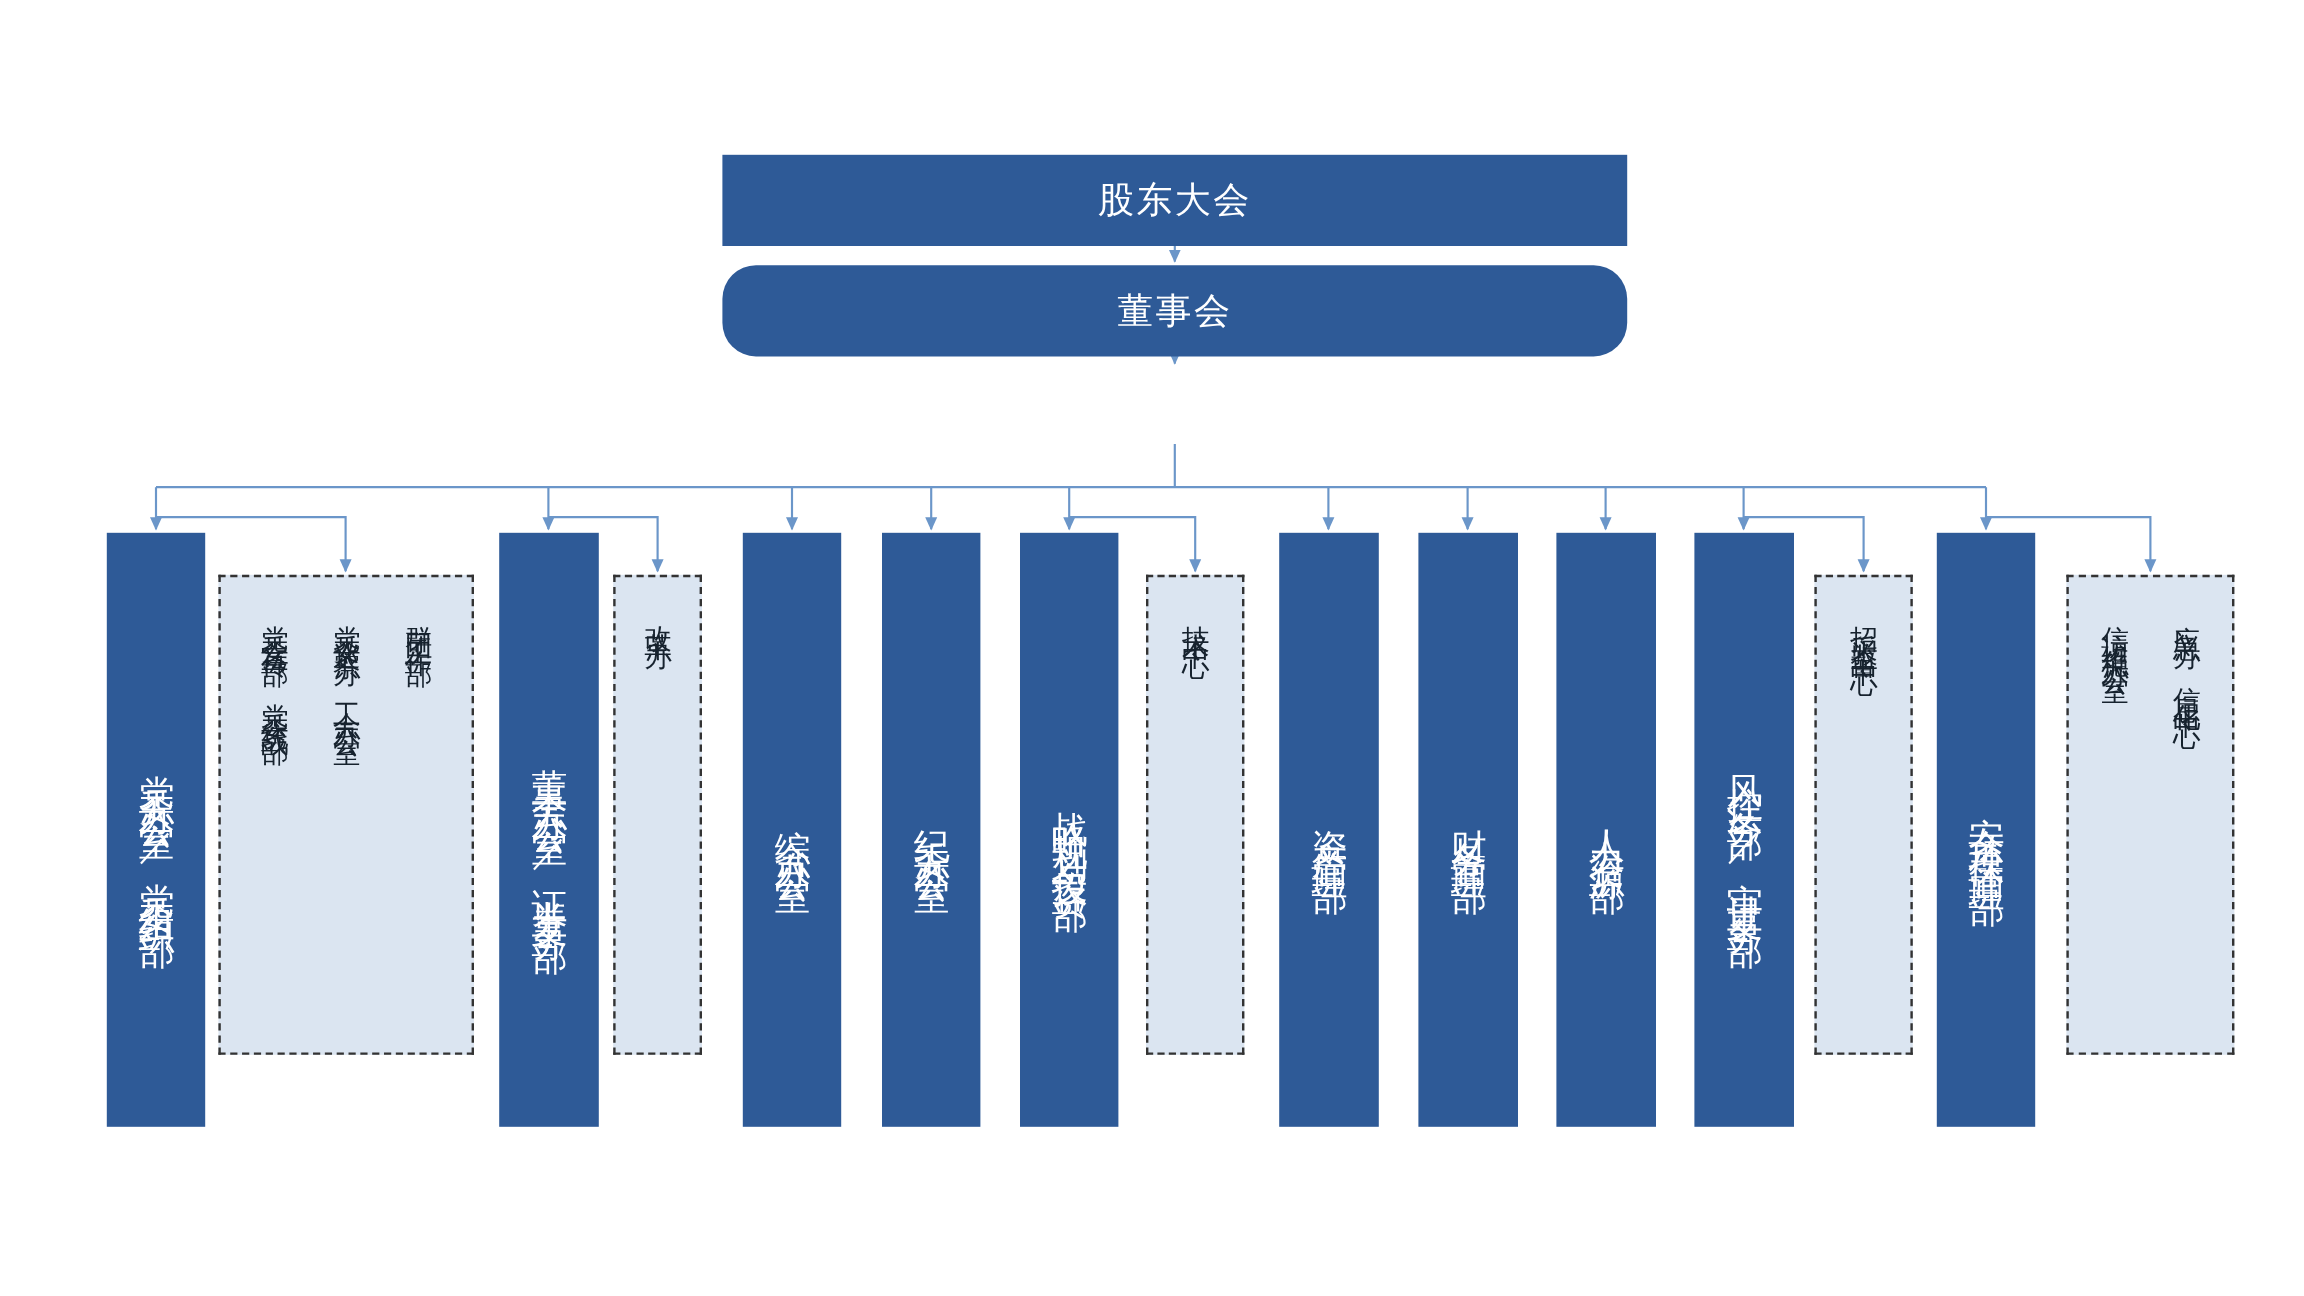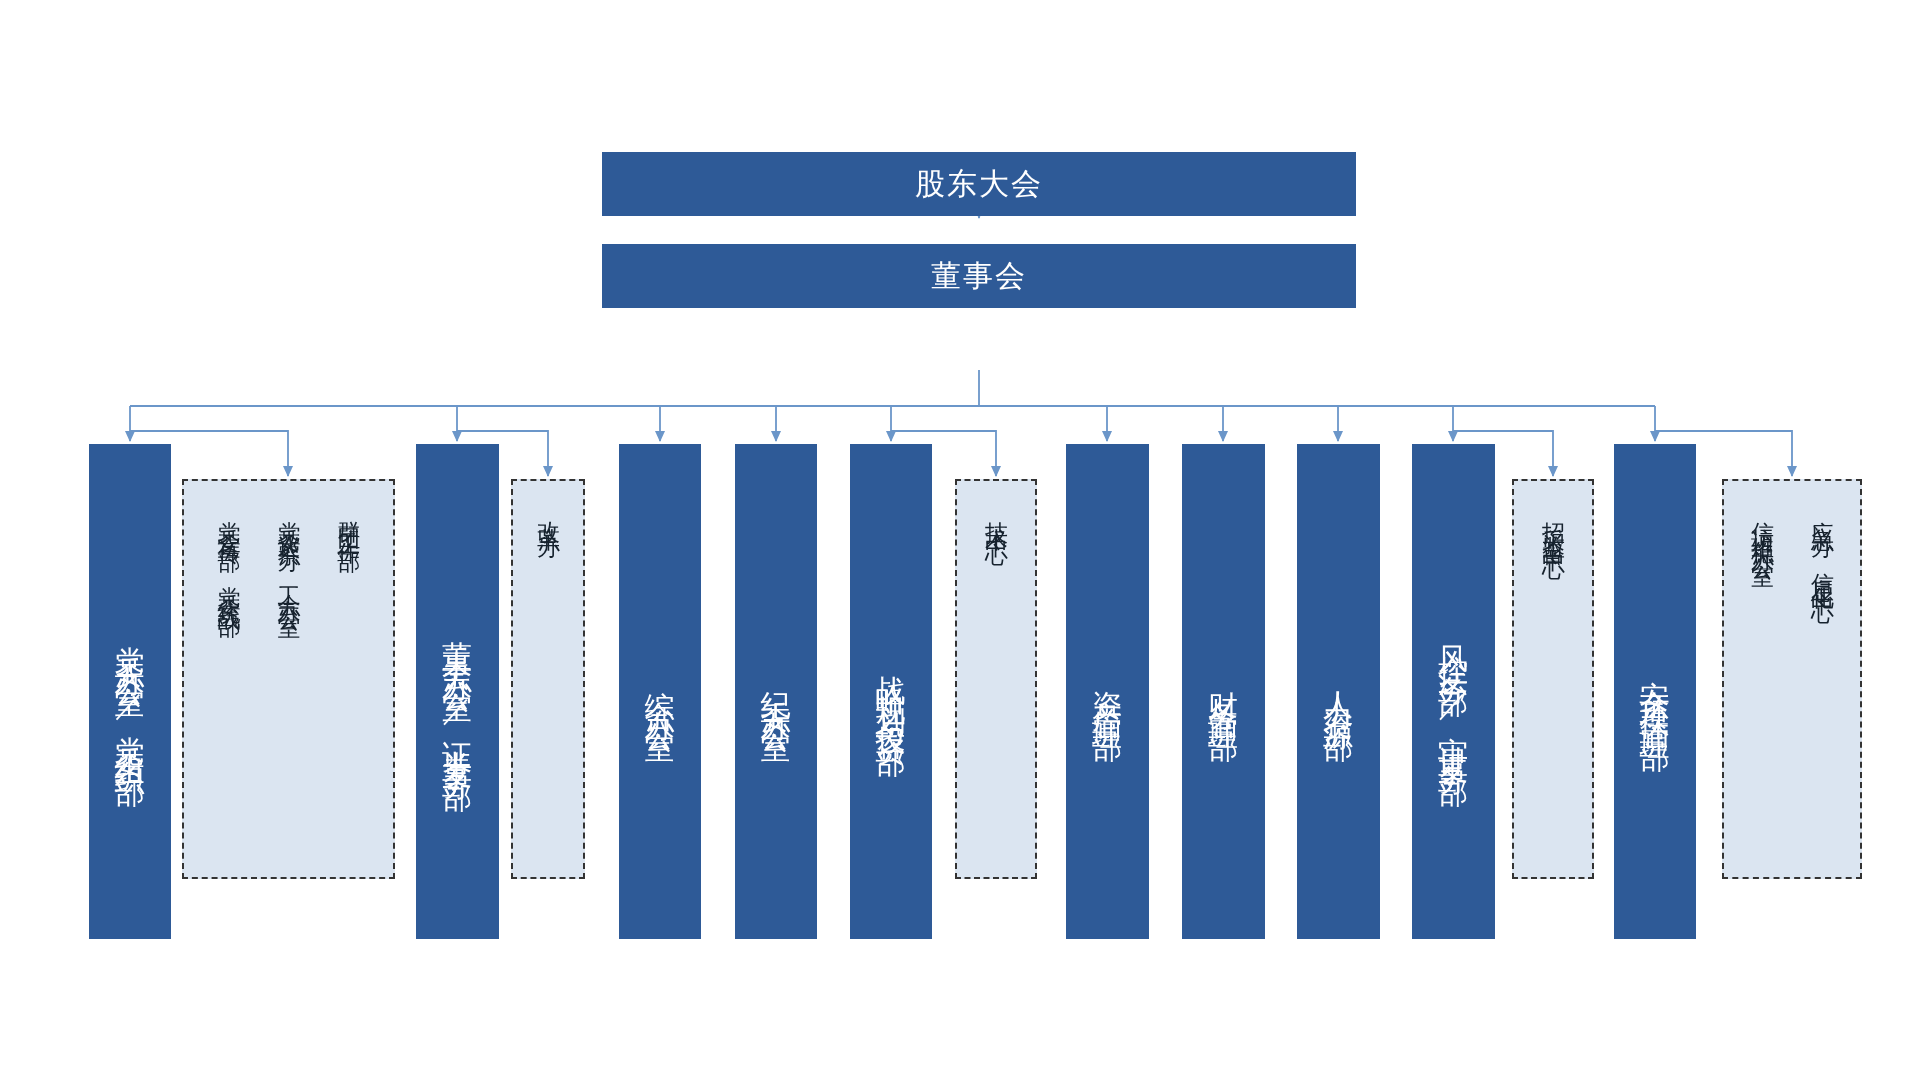--- a/index.html
+++ b/index.html
@@ -4,24 +4,24 @@
 <style>
   * { margin:0; padding:0; box-sizing:border-box; }
   html,body { background:#ffffff; }
   body { font-family:"Liberation Sans","DejaVu Sans",sans-serif; }
   #stage {
     position:relative; width:1920px; height:1080px; background:#ffffff; overflow:hidden;
   }
   #connectors { position:absolute; left:0; top:0; width:1920px; height:1080px; pointer-events:none; }
 
   .topbox {
-    position:absolute; left:602px; width:754px; height:64px;
+    position:absolute; left:602px; width:754px; height:76px;
     background:#2e5a97; color:#ffffff;
     display:flex; align-items:center; justify-content:center;
-    font-size:30px; letter-spacing:2px;margin-top:23px;
+    font-size:30px; letter-spacing:2px;
   }
 
   .dept { position:absolute; display:flex; justify-content:center; }
   .dept.solid {
     top:444px; height:495px; background:#2e5a97; color:#ffffff;
     align-items:center;
   }
   .dept.dashed {
     top:479px; height:400px; background:#dbe5f1; color:#16222e;
     border:2px dashed #333333;
@@ -68,21 +68,21 @@
       <path d="M457,431 H548 V476" marker-end="url(#arrow)"></path>
       <path d="M891,431 H996 V476" marker-end="url(#arrow)"></path>
       <path d="M1453,431 H1553 V476" marker-end="url(#arrow)"></path>
       <path d="M1655,431 H1792 V476" marker-end="url(#arrow)"></path>
     </g>
   </svg>
 
   <div class="topbox" style="top:129px;">
     <span>股东大会</span>
   </div>
-  <div class="topbox" style="top:221px;">
+  <div class="topbox" style="top:221px;border-radius:28px;">
     <span>董事会</span>
   </div>
 
   <div class="dept solid" style="left:89px;width:82px;">
     <span class="vtext">党委办公室／党委组织部</span>
   </div>
 
   <div class="dept dashed" style="left:182px;width:213px;">
     <span class="vtext">党委宣传部、党委统战部</span>
     <span class="vtext">党委巡察办、工会办公室</span>

